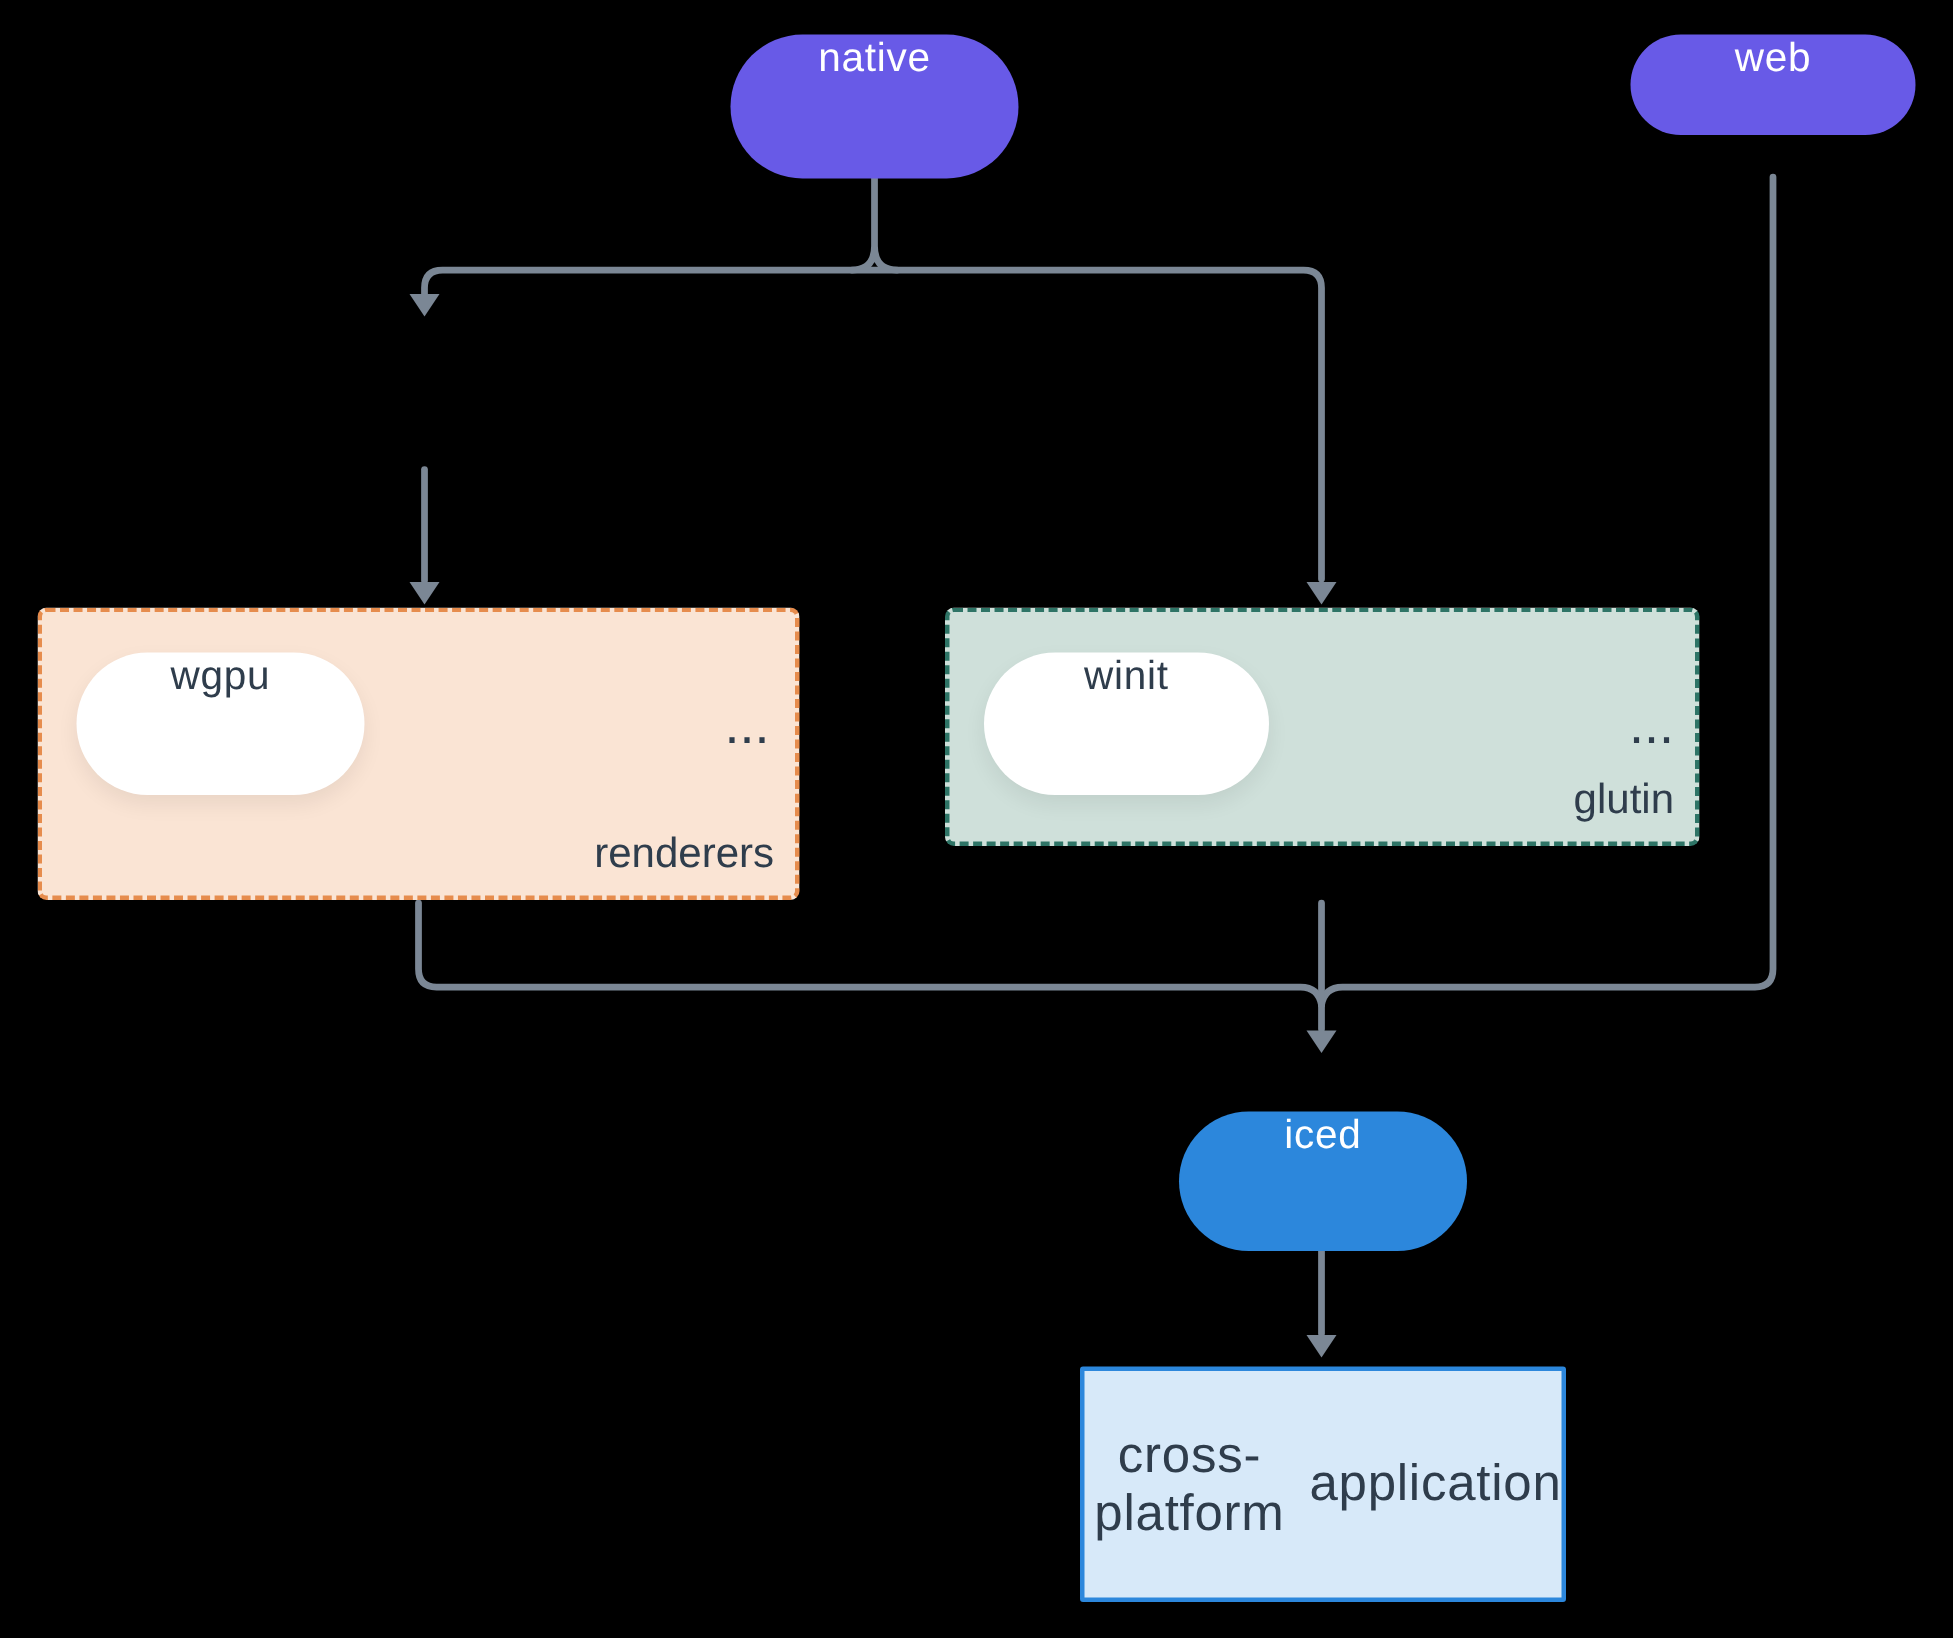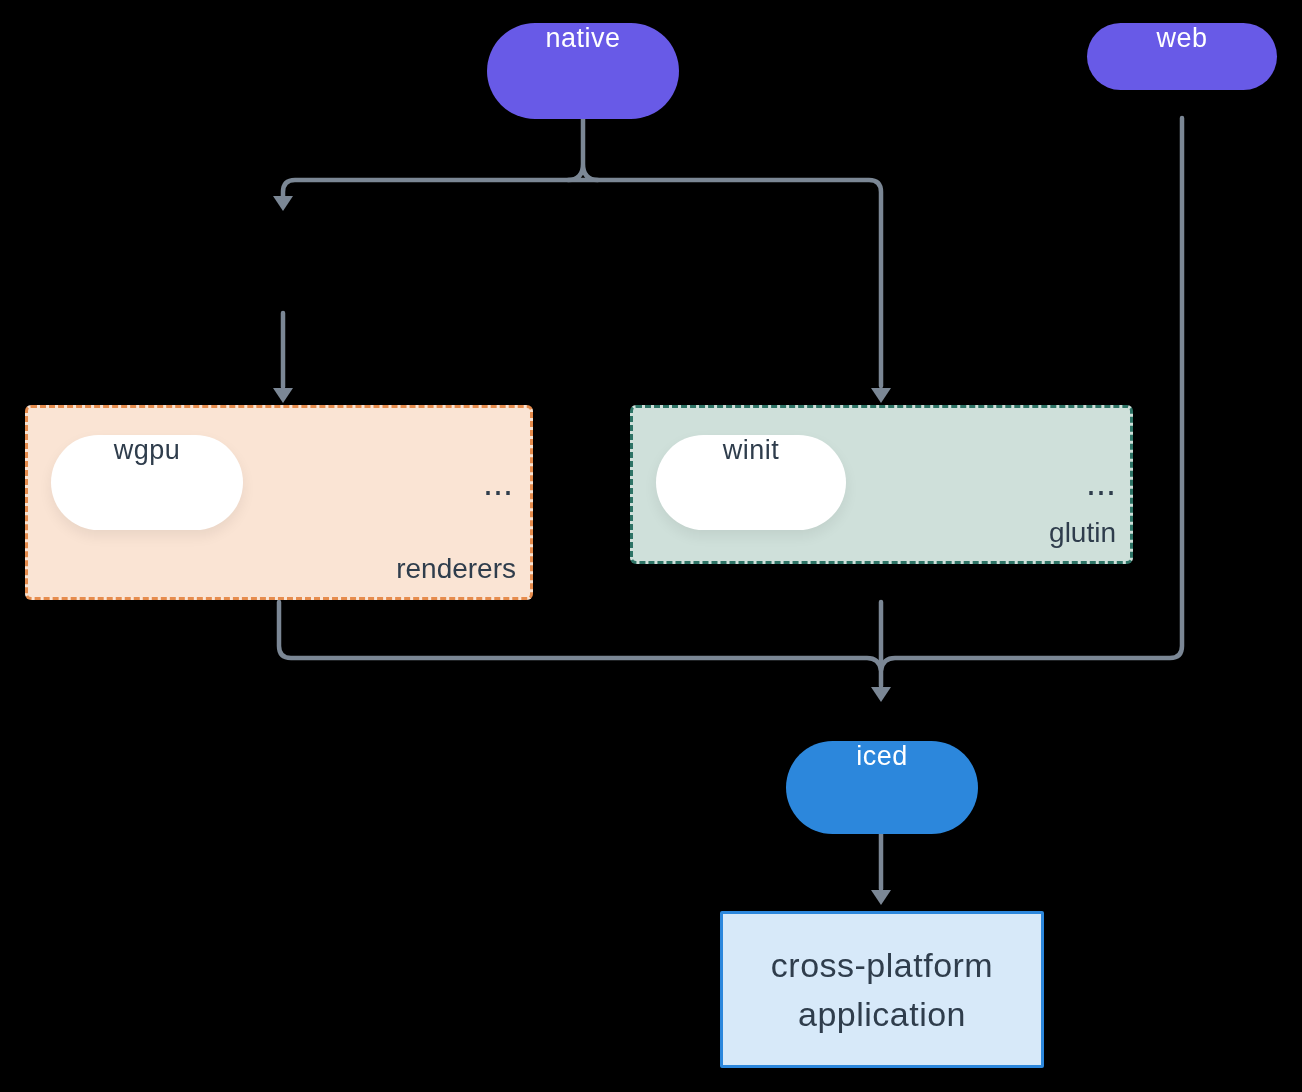--- a/index.html
+++ b/index.html
@@ -84,21 +84,21 @@
     position: absolute;
     left: 720px;
     top: 911px;
     width: 324px;
     height: 157px;
     box-sizing: border-box;
     background: var(--light-blue-bg, #D7E9F9);
     border: 3px solid var(--blue, #2C87DC);
     border-radius: 2px;
     display: flex;
-    flex-direction: column;
+    flex-direction: row;
     align-items: center;
     justify-content: center;
     gap: 10px;
     font-size: 34px;
     letter-spacing: 0.5px;
     color: var(--dark-text, #2F3D4C);
     text-align: center;
   }
 </style>
 </head>

